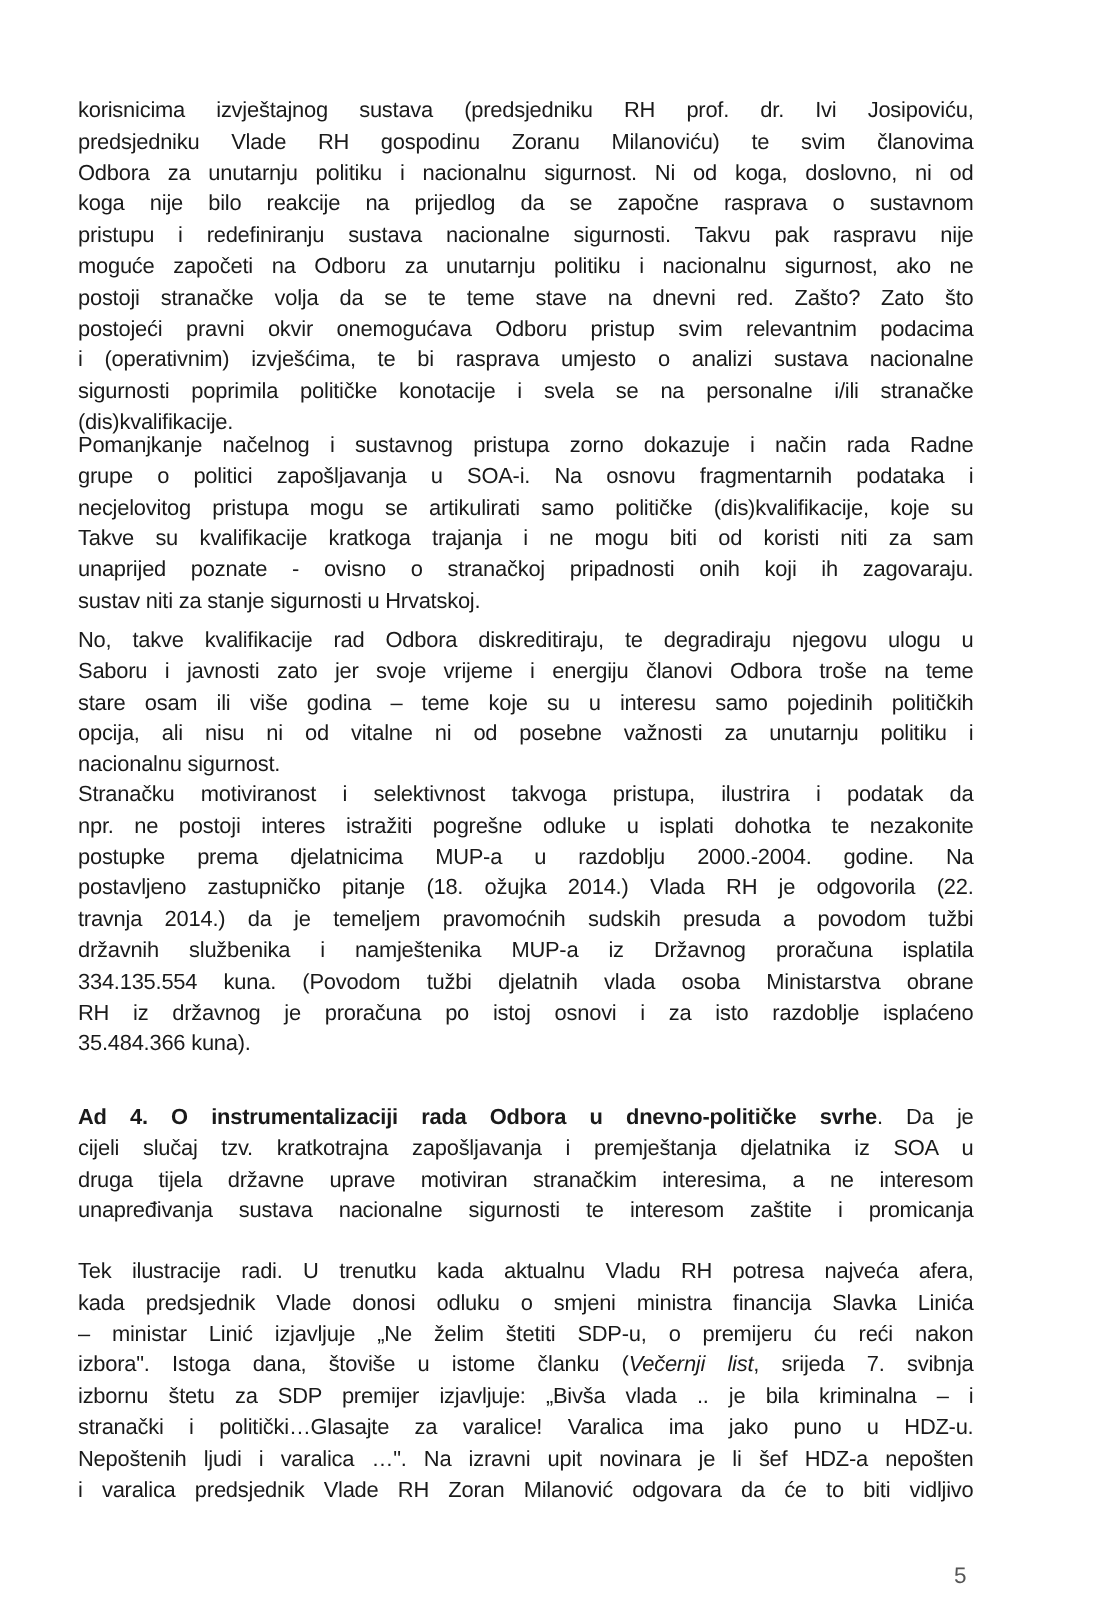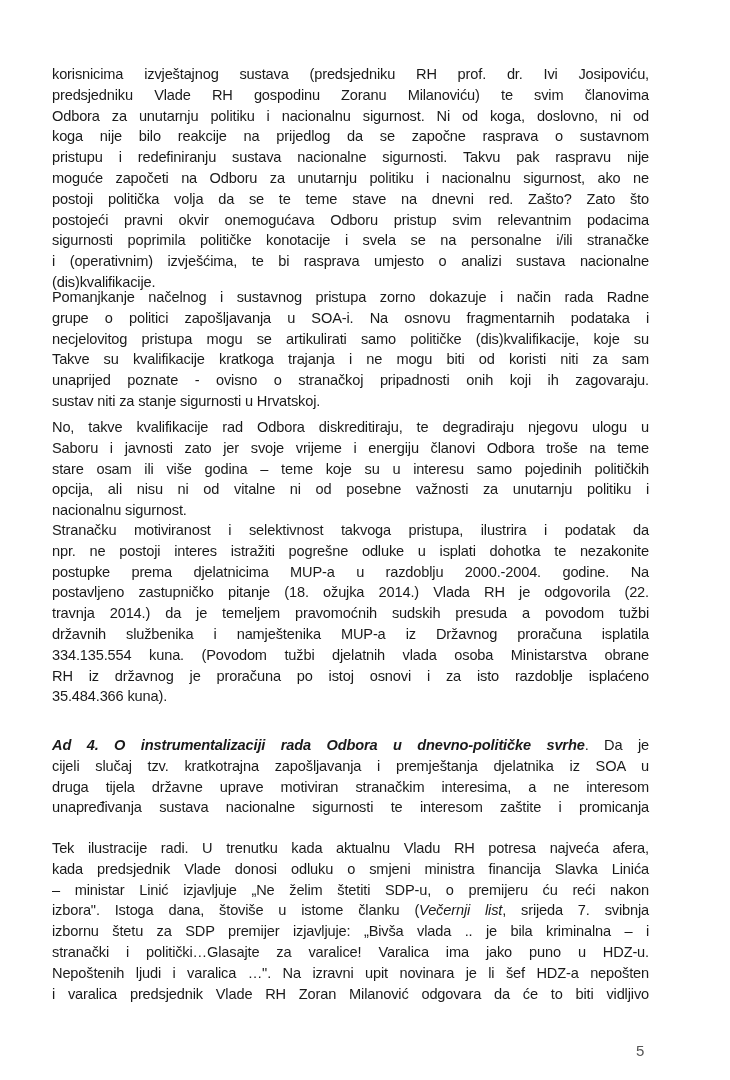--- a/index.html
+++ b/index.html
@@ -2,40 +2,40 @@
 <html><head>
 <meta charset="utf-8">
 <style>
   html, body { margin: 0; padding: 0; background: #ffffff; }
   body { width: 730px; height: 1080px; position: relative; overflow: hidden; }
   .page { position: absolute; left: 0; top: 0; width: 730px; height: 1080px; background: #fff; }
   .para { position: absolute; left: 52px; width: 597px; font-family: "Liberation Sans", sans-serif; font-size: 14.6px; color: #1a1a1a; letter-spacing: -0.15px; }
   .line { display: block; height: 20.8px; line-height: 20.8px; white-space: nowrap; text-align: justify; text-align-last: justify; overflow: visible; }
   .line.last { text-align: right; text-align-last: left; }
   .line span { white-space: normal; }
-  .bold { font-weight: bold; font-style: italic; }
+  .bold { font-weight: bold; }
   .ital { font-style: italic; }
   .pagenum { position: absolute; left: 636px; top: 1042px; font-family: "Liberation Sans", sans-serif; font-size: 15px; color: #555; }
 </style>
 </head>
 <body>
 
 <div class="page">
 
   <div class="para" id="p1" style="top:64px;">
       <span class="line"><span>korisnicima izvještajnog sustava (predsjedniku RH prof. dr. Ivi Josipoviću,</span></span>
       <span class="line"><span>predsjedniku Vlade RH gospodinu Zoranu Milanoviću) te svim članovima</span></span>
       <span class="line"><span>Odbora za unutarnju politiku i nacionalnu sigurnost. Ni od koga, doslovno, ni od</span></span>
       <span class="line"><span>koga nije bilo reakcije na prijedlog da se započne rasprava o sustavnom</span></span>
       <span class="line"><span>pristupu i redefiniranju sustava nacionalne sigurnosti.  Takvu pak raspravu nije</span></span>
       <span class="line"><span>moguće započeti na Odboru za unutarnju politiku i nacionalnu sigurnost, ako ne</span></span>
-      <span class="line"><span>postoji politička volja da se te teme stave na dnevni red. Zašto? Zato što</span></span>
+      <span class="line"><span>postoji stranačke volja da se te teme stave na dnevni red. Zašto? Zato što</span></span>
       <span class="line"><span>postojeći pravni okvir onemogućava Odboru pristup svim relevantnim podacima</span></span>
+      <span class="line"><span>i (operativnim) izvješćima, te bi rasprava umjesto o analizi sustava nacionalne</span></span>
       <span class="line"><span>sigurnosti poprimila političke konotacije i svela se na personalne i/ili stranačke</span></span>
-      <span class="line"><span>i (operativnim) izvješćima, te bi rasprava umjesto o analizi sustava nacionalne</span></span>
       <span class="line last"><span>(dis)kvalifikacije.</span></span>
     </div>
   <div class="para" id="p2" style="top:287px;">
       <span class="line"><span>Pomanjkanje načelnog i sustavnog pristupa zorno dokazuje i način rada Radne</span></span>
       <span class="line"><span>grupe o politici zapošljavanja u SOA-i. Na osnovu fragmentarnih podataka i</span></span>
       <span class="line"><span>necjelovitog pristupa mogu se artikulirati samo političke (dis)kvalifikacije, koje su</span></span>
       <span class="line"><span>Takve su kvalifikacije kratkoga trajanja i ne mogu biti od koristi niti za sam</span></span>
       <span class="line"><span>unaprijed poznate - ovisno o stranačkoj pripadnosti onih koji ih zagovaraju.</span></span>
       <span class="line last"><span>sustav niti za stanje sigurnosti u Hrvatskoj.</span></span>
     </div>

